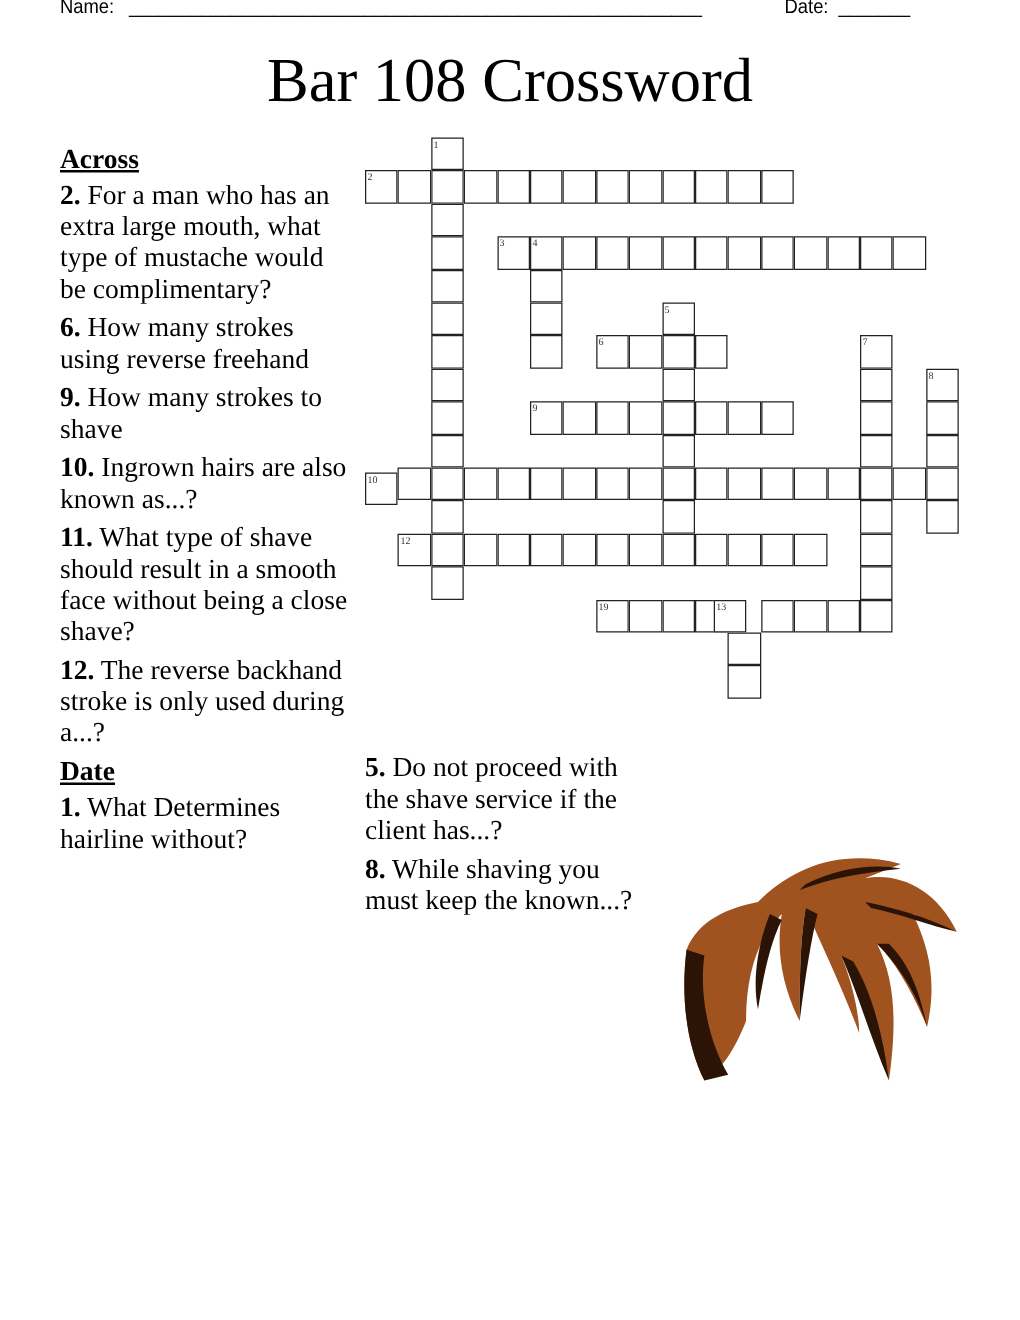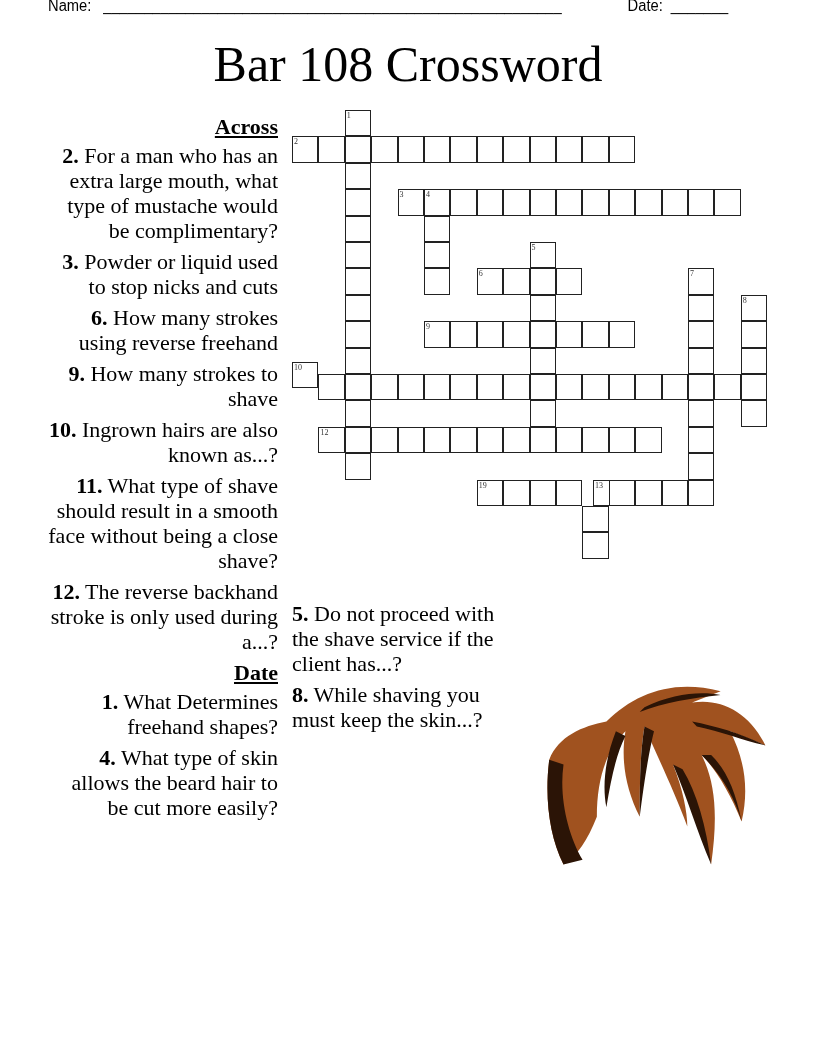--- a/index.html
+++ b/index.html
@@ -6,21 +6,21 @@
   body { width:816px; height:1056px; position:relative; overflow:hidden; color:#000; }
   .header { position:absolute; top:-3px; left:48px; width:700px; height:22px;
             font-family:"Liberation Sans", sans-serif; font-size:16px; transform:scaleX(0.92); transform-origin:left top; }
   .header .name-lbl { position:absolute; left:0; top:0; }
   .header .name-line { position:absolute; left:60px; top:0; width:560px; }
   .header .date-lbl { position:absolute; left:630px; top:0; }
   .header .date-line { position:absolute; left:677px; top:0; width:80px; }
   .title { position:absolute; top:34px; left:0; width:816px; text-align:center;
            font-family:"Liberation Serif", serif; font-size:50px; line-height:60px; }
   .clues { position:absolute; font-family:"Liberation Serif", serif; font-size:22px; line-height:25px; }
-  .clues.left { left:48px; top:114px; width:230px;text-align:right; }
+  .clues.left { left:48px; top:114px; width:230px; }
   .clues.right { left:292px; top:601px; width:230px; }
   .sec-h { font-weight:bold; text-decoration:underline; margin-bottom:4px; }
   .clue { margin-bottom:6px; }
   .clue b { font-weight:bold; }
   .grid { position:absolute; left:292px; top:110px; width:476px; height:450px; }
   .cell { position:absolute; width:26.4px; height:26.4px; box-sizing:border-box;
           border:1.5px solid #222; background:#fff; }
   .cell .num { position:absolute; left:1px; top:0; font-family:"Liberation Serif", serif; font-size:8px; line-height:9px; color:#333; }
   .hair { position:absolute; left:528px; top:674px; width:252px; height:200px; }
 </style>
@@ -32,34 +32,32 @@
   <span class="name-line">________________________________________________________</span>
   <span class="date-lbl">Date:</span>
   <span class="date-line">_______</span>
 </div>
 
 <div class="title">Bar 108 Crossword</div>
 
 <div class="clues left">
   <div class="sec-h">Across</div>
   <div class="clue"><b>2.</b> <span>For a man who has an extra large mouth, what type of mustache would be complimentary?</span></div>
-  <div class="clue"><b>3.</b> <span>Powder or liquid used to stop nicks and cuts</span></div>
   <div class="clue"><b>6.</b> <span>How many strokes using reverse freehand</span></div>
   <div class="clue"><b>9.</b> <span>How many strokes to shave</span></div>
   <div class="clue"><b>10.</b> <span>Ingrown hairs are also known as...?</span></div>
   <div class="clue"><b>11.</b> <span>What type of shave should result in a smooth face without being a close shave?</span></div>
   <div class="clue"><b>12.</b> <span>The reverse backhand stroke is only used during a...?</span></div>
   <div class="sec-h">Date</div>
-  <div class="clue"><b>1.</b> <span>What Determines freehand shapes?</span></div>
-  <div class="clue"><b>4.</b> <span>What type of skin allows the beard hair to be cut more easily?</span></div>
+  <div class="clue"><b>1.</b> <span>What Determines hairline without?</span></div>
 </div>
 
 <div class="clues right">
   <div class="clue"><b>5.</b> <span>Do not proceed with the shave service if the client has...?</span></div>
-  <div class="clue"><b>8.</b> <span>While shaving you must keep the skin...?</span></div>
+  <div class="clue"><b>8.</b> <span>While shaving you must keep the known...?</span></div>
 </div>
 
 <div class="grid" id="grid">
     <div class="cell" style="left: 52.8px; top: 0px;">
       <span class="num">1</span>
     </div>
     <div class="cell" style="left: 52.8px; top: 26.4px;"></div>
     <div class="cell" style="left: 52.8px; top: 52.8px;"></div>
     <div class="cell" style="left: 52.8px; top: 79.2px;"></div>
     <div class="cell" style="left: 52.8px; top: 105.6px;"></div>
@@ -141,21 +139,21 @@
     <div class="cell" style="left: 448.8px; top: 290.4px;"></div>
     <div class="cell" style="left: 132px; top: 211.2px;">
       <span class="num">9</span>
     </div>
     <div class="cell" style="left: 158.4px; top: 211.2px;"></div>
     <div class="cell" style="left: 184.8px; top: 211.2px;"></div>
     <div class="cell" style="left: 211.2px; top: 211.2px;"></div>
     <div class="cell" style="left: 264px; top: 211.2px;"></div>
     <div class="cell" style="left: 290.4px; top: 211.2px;"></div>
     <div class="cell" style="left: 316.8px; top: 211.2px;"></div>
-    <div class="cell" style="left: 0px; top: 252px;">
+    <div class="cell" style="left: 0px; top: 268px;">
       <span class="num">10</span>
     </div>
     <div class="cell" style="left: 26.4px; top: 264px;"></div>
     <div class="cell" style="left: 79.2px; top: 264px;"></div>
     <div class="cell" style="left: 105.6px; top: 264px;"></div>
     <div class="cell" style="left: 132px; top: 264px;"></div>
     <div class="cell" style="left: 158.4px; top: 264px;"></div>
     <div class="cell" style="left: 184.8px; top: 264px;"></div>
     <div class="cell" style="left: 211.2px; top: 264px;"></div>
     <div class="cell" style="left: 264px; top: 264px;"></div>
@@ -176,21 +174,21 @@
     <div class="cell" style="left: 264px; top: 316.8px;"></div>
     <div class="cell" style="left: 290.4px; top: 316.8px;"></div>
     <div class="cell" style="left: 316.8px; top: 316.8px;"></div>
     <div class="cell" style="left: 343.2px; top: 316.8px;"></div>
     <div class="cell" style="left: 184.8px; top: 369.6px;">
       <span class="num">19</span>
     </div>
     <div class="cell" style="left: 211.2px; top: 369.6px;"></div>
     <div class="cell" style="left: 237.6px; top: 369.6px;"></div>
     <div class="cell" style="left: 264px; top: 369.6px;"></div>
-    <div class="cell" style="left: 301px; top: 369.6px;">
+    <div class="cell" style="left: 279px; top: 369.6px;">
       <span class="num">13</span>
     </div>
     <div class="cell" style="left: 316.8px; top: 369.6px;"></div>
     <div class="cell" style="left: 343.2px; top: 369.6px;"></div>
     <div class="cell" style="left: 369.6px; top: 369.6px;"></div>
     <div class="cell" style="left: 290.4px; top: 396px;"></div>
     <div class="cell" style="left: 290.4px; top: 422.4px;"></div>
   </div>
 
 <svg class="hair" viewBox="0 0 260 210">

